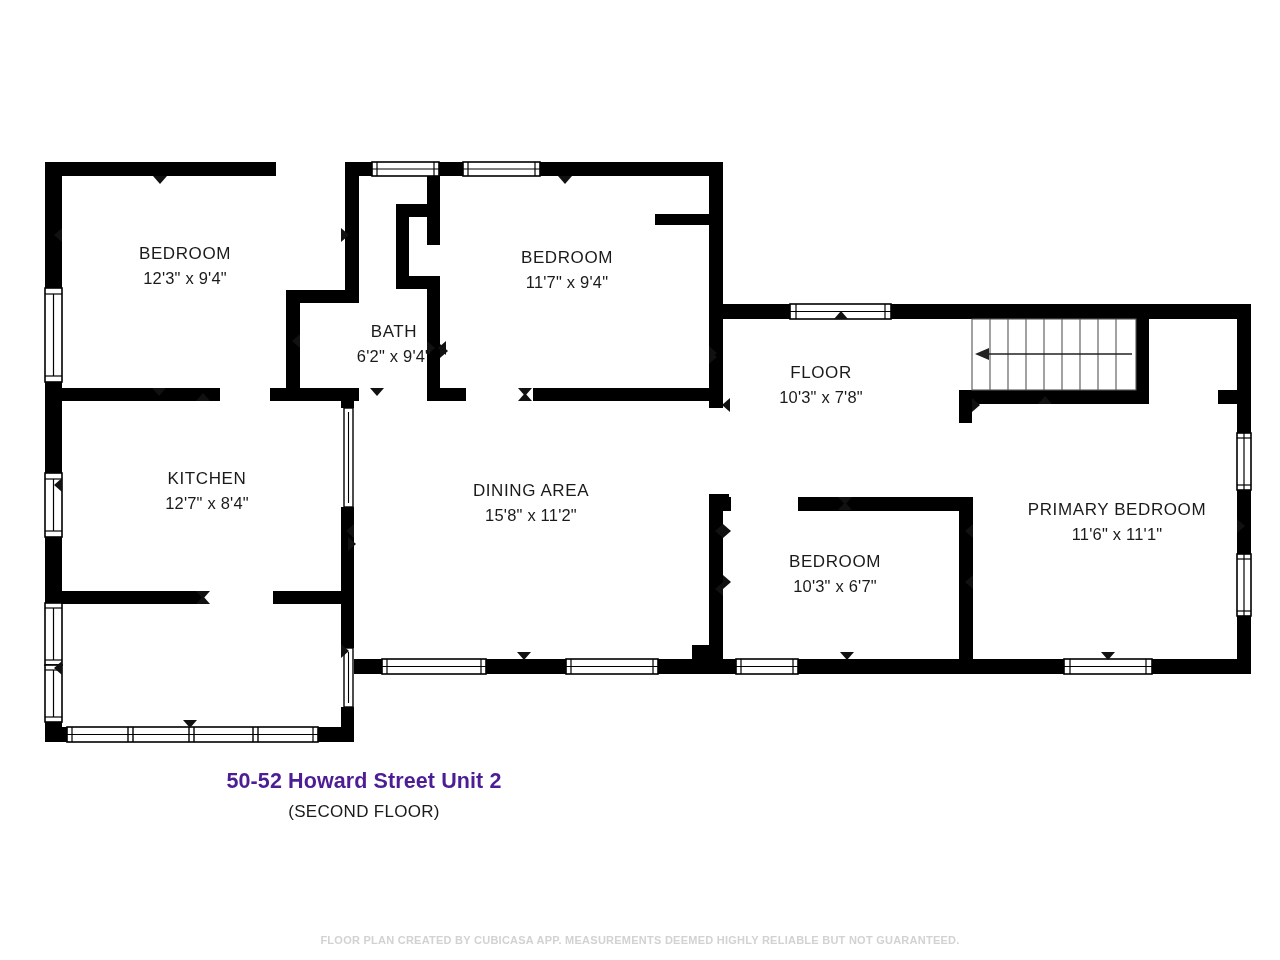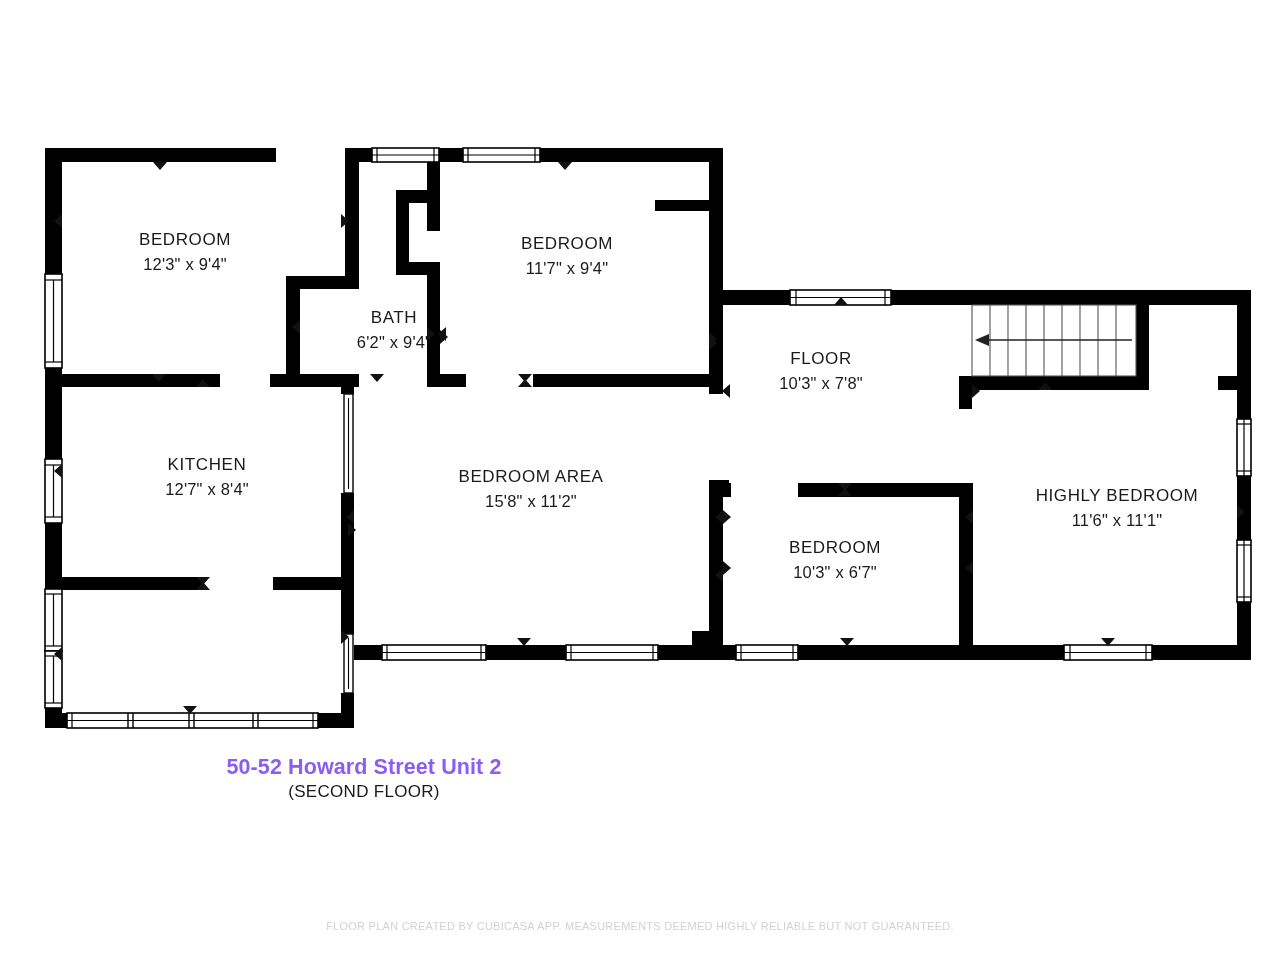--- a/index.html
+++ b/index.html
@@ -10,21 +10,21 @@
   body {
     width: 1280px;
     height: 960px;
     position: relative;
     font-family: "Liberation Sans", sans-serif;
     overflow: hidden;
   }
   #floorplan-stage {
     position: absolute;
     left: 0;
-    top: 2px;
+    top: 16px;
     width: 1280px;
     height: 809px;
   }
   #plan-svg {
     position: absolute;
     left: 0;
     top: 0;
     width: 1280px;
     height: 960px;
     display: block;
@@ -55,41 +55,42 @@
   #plan-title-block {
     position: absolute;
     left: 44px;
     top: 752px;
     width: 640px;
     text-align: center;
   }
   #plan-title-block .title-main {
     font-size: 21.5px;
     font-weight: bold;
-    color: #8b5cf6;
+    color: #4c1d95;
     letter-spacing: 0.1px;
     line-height: 1.25;
   }
   #plan-title-block .title-sub {
     font-size: 17px;
     font-weight: 400;
     color: #1a1a1a;
     letter-spacing: 0.3px;
-    margin-top: 1px;
+    margin-top: 7px;
   }
   #plan-footer {
     position: absolute;
     left: 0;
     top: 918px;
     width: 1280px;
     text-align: center;
     font-size: 11px;
     letter-spacing: 0.25px;
     color: #d2d2d2;
     font-family: "Liberation Sans", sans-serif;
+    font-weight: bold;
   }
 </style>
 </head>
 <body>
 
 <div id="floorplan-stage">
 
   <svg id="plan-svg" viewBox="0 0 1280 960">
 
     <g fill="#000000">
@@ -406,26 +407,26 @@
     <span class="rl-name">FLOOR</span>
     <span class="rl-dims">10'3" x 7'8"</span>
   </div>
 
   <div class="room-label" style="left:207px; top:475px;text-align:center;">
     <span class="rl-name">KITCHEN</span>
     <span class="rl-dims">12'7" x 8'4"</span>
   </div>
 
   <div class="room-label" style="left:531px; top:487px;">
-    <span class="rl-name">BEDROOM AREA</span>
+    <span class="rl-name">DINING AREA</span>
     <span class="rl-dims">15'8" x 11'2"</span>
   </div>
 
   <div class="room-label" style="left:1117px; top:506px;">
-    <span class="rl-name">HIGHLY BEDROOM</span>
+    <span class="rl-name">PRIMARY BEDROOM</span>
     <span class="rl-dims">11'6" x 11'1"</span>
   </div>
 
   <div class="room-label" style="left:835px; top:558px;">
     <span class="rl-name">BEDROOM</span>
     <span class="rl-dims">10'3" x 6'7"</span>
   </div>
 
 
   <div id="plan-title-block">

